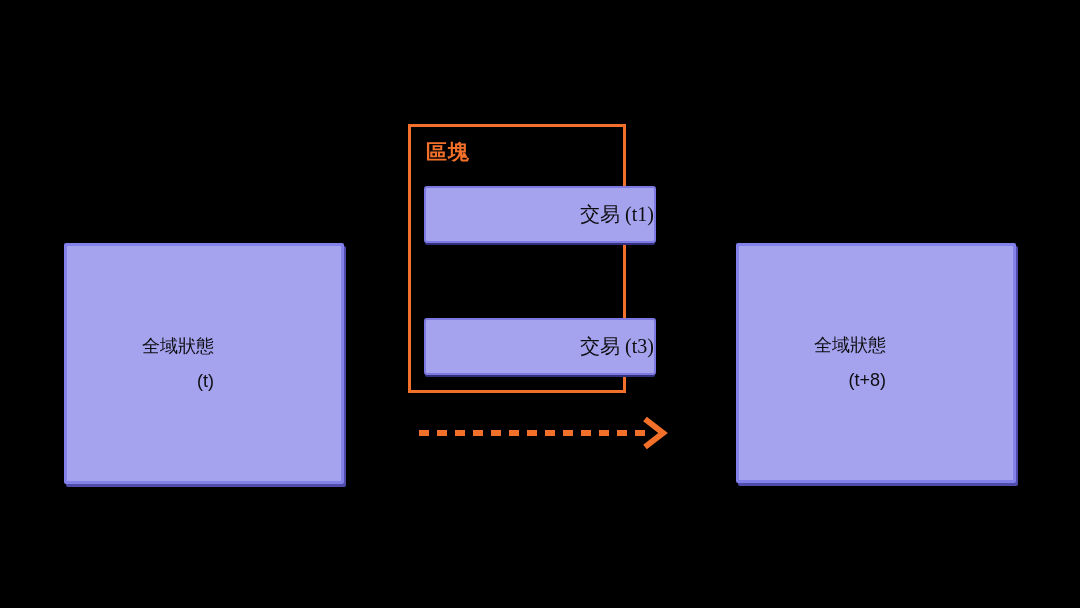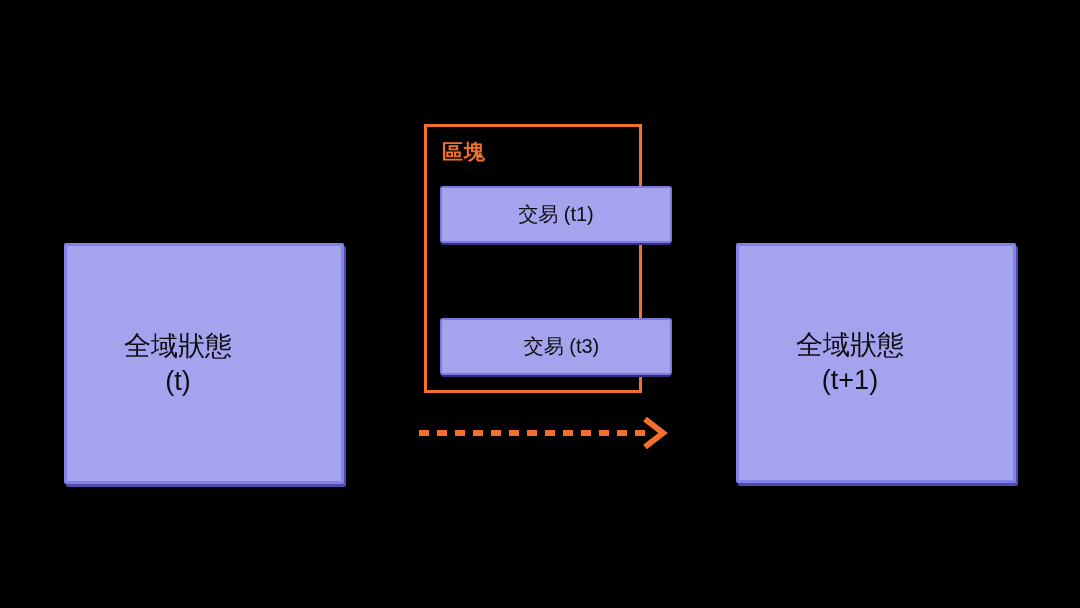--- a/index.html
+++ b/index.html
@@ -34,28 +34,28 @@
     box-shadow: 2px 3px 0 0 var(--state-box-shadow, #4f4caa);
     display: flex;
     align-items: center;
     justify-content: center;
     padding-right: 52px;
   }
   .state-box--before { left: 64px; top: 243px; height: 241px; }
   .state-box--after  { left: 736px; top: 243px; height: 240px; }
   .state-text {
     color: var(--text-dark, #0d0d10);
-    font-size: 27px;
+    font-size: 18px;
     line-height: 35px;
-    text-align: center;
+    text-align: right;
     white-space: nowrap;
   }
   .block-container {
     position: absolute;
-    left: 424px;
+    left: 408px;
     top: 124px;
     width: 218px;
     height: 269px;
     border: 3px solid var(--accent-orange, #f2702a);
     background: transparent;
   }
   .block-label {
     position: absolute;
     left: 15px;
     top: 11px;
@@ -68,21 +68,22 @@
     position: absolute;
     left: 13px;
     width: 232px;
     height: 57px;
     background: var(--tx-box-fill, #a6a3ee);
     border: 2px solid var(--tx-box-border, #7c7ae2);
     border-radius: 3px;
     box-shadow: 0 3px 0 -1px var(--tx-box-shadow, #32307c);
     display: flex;
     align-items: center;
-    justify-content: center;
+    justify-content: flex-end;
+    font-family: Liberation Serif, serif;
   }
   .tx-box--1 { top: 59px; }
   .tx-box--2 { top: 125px; }
   .tx-box--3 { top: 191px; padding-left: 11px; }
   .tx-label {
     color: var(--text-dark, #0d0d10);
     font-size: 20px;
     white-space: nowrap;
   }
   .arrow-svg {
@@ -118,17 +119,17 @@
   </div>
 
   <svg class="arrow-svg" viewBox="0 0 260 36" xmlns="http://www.w3.org/2000/svg" aria-hidden="true">
     <line x1="6" y1="18" x2="236" y2="18" stroke="currentColor" stroke-width="6" stroke-dasharray="10 8" stroke-linecap="butt"></line>
     <polyline points="232,4 250,18 232,32" fill="none" stroke="currentColor" stroke-width="6" stroke-linecap="butt" stroke-linejoin="miter"></polyline>
   </svg>
 
   <div class="state-box state-box--after">
     <div class="state-text">
       <div>全域狀態</div>
-      <div>(t+1)</div>
+      <div>(t+8)</div>
     </div>
   </div>
 
 </div>
 
 </body></html>

